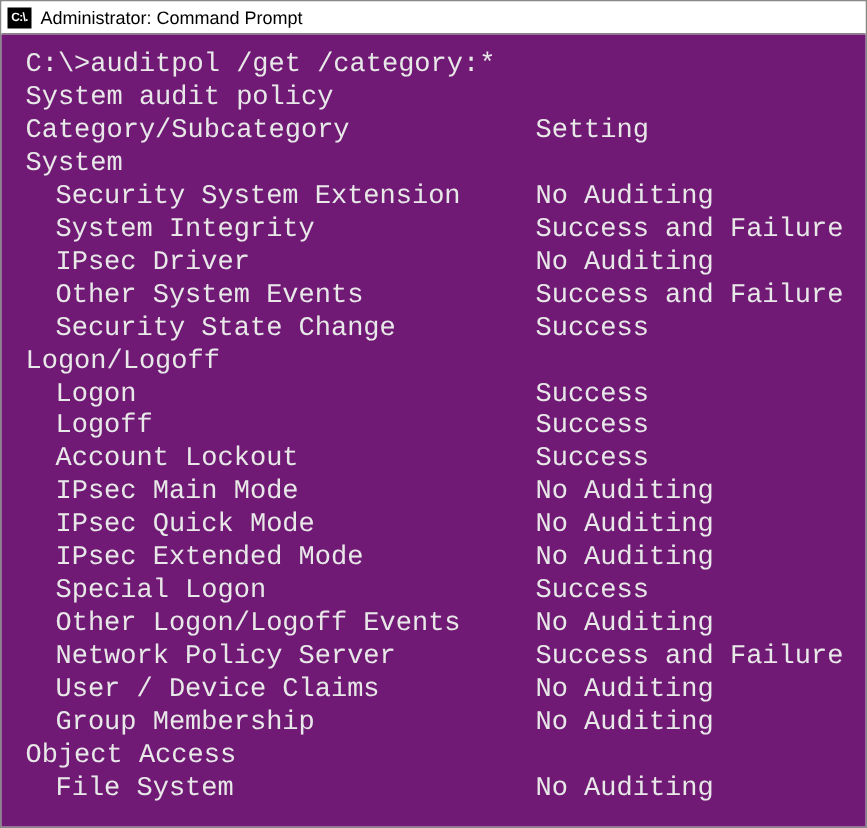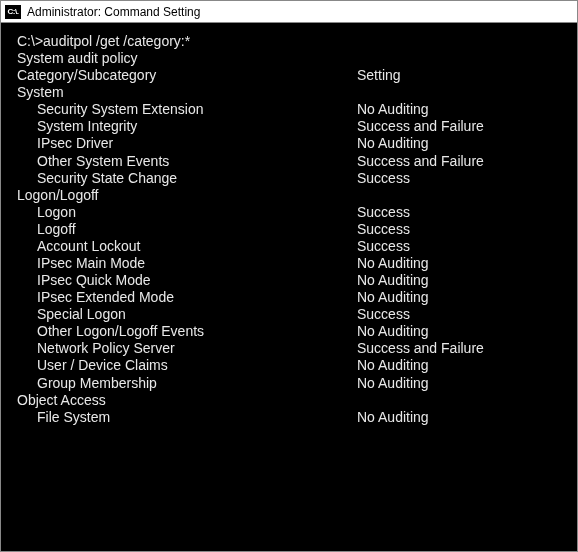--- a/index.html
+++ b/index.html
@@ -43,28 +43,28 @@
       font-family: sans-serif;
       letter-spacing: -0.5px;
     }
     .titlebar-text {
       font-family: 'Segoe UI', Tahoma, sans-serif;
       font-size: 12px;
       color: #000;
     }
     .terminal {
       flex: 1;
-      background: #000000;
+      background: #701a75;
       color: #e8e8e8;
       padding: 10px 16px 10px 16px;
-      font-size: 14px;
+      font-size: 18px;
       line-height: 1.22;
       white-space: pre;
       overflow: hidden;
-      font-family: Liberation Sans, sans-serif;
+      font-family: Liberation Mono, monospace;
     }
     .row {
       display: flex;
     }
     .col-left {
       width: 340px;
       flex-shrink: 0;
     }
     .col-right {
       flex: 1;
@@ -72,16 +72,16 @@
     .indent {
       padding-left: 20px;
     }
   </style>
 </head>
 <body>
 
 <div class="window">
   <div class="titlebar">
     <div class="titlebar-icon">C:\.</div>
-    <div class="titlebar-text">Administrator: Command Setting</div>
+    <div class="titlebar-text">Administrator: Command Prompt</div>
   </div>
   <div class="terminal" id="terminal"><div class="row"><div class="col-left"></div></div><div class="row"><div class="col-left">C:\&gt;auditpol /get /category:*</div></div><div class="row"><div class="col-left">System audit policy</div></div><div class="row"><div class="col-left">Category/Subcategory</div><div class="col-right">Setting</div></div><div class="row"><div class="col-left">System</div></div><div class="row"><div class="col-left indent">Security System Extension</div><div class="col-right">No Auditing</div></div><div class="row"><div class="col-left indent">System Integrity</div><div class="col-right">Success and Failure</div></div><div class="row"><div class="col-left indent">IPsec Driver</div><div class="col-right">No Auditing</div></div><div class="row"><div class="col-left indent">Other System Events</div><div class="col-right">Success and Failure</div></div><div class="row"><div class="col-left indent">Security State Change</div><div class="col-right">Success</div></div><div class="row"><div class="col-left">Logon/Logoff</div></div><div class="row"><div class="col-left indent">Logon</div><div class="col-right">Success</div></div><div class="row"><div class="col-left indent">Logoff</div><div class="col-right">Success</div></div><div class="row"><div class="col-left indent">Account Lockout</div><div class="col-right">Success</div></div><div class="row"><div class="col-left indent">IPsec Main Mode</div><div class="col-right">No Auditing</div></div><div class="row"><div class="col-left indent">IPsec Quick Mode</div><div class="col-right">No Auditing</div></div><div class="row"><div class="col-left indent">IPsec Extended Mode</div><div class="col-right">No Auditing</div></div><div class="row"><div class="col-left indent">Special Logon</div><div class="col-right">Success</div></div><div class="row"><div class="col-left indent">Other Logon/Logoff Events</div><div class="col-right">No Auditing</div></div><div class="row"><div class="col-left indent">Network Policy Server</div><div class="col-right">Success and Failure</div></div><div class="row"><div class="col-left indent">User / Device Claims</div><div class="col-right">No Auditing</div></div><div class="row"><div class="col-left indent">Group Membership</div><div class="col-right">No Auditing</div></div><div class="row"><div class="col-left">Object Access</div></div><div class="row"><div class="col-left indent">File System</div><div class="col-right">No Auditing</div></div></div>
 </div>
 
 </body></html>

